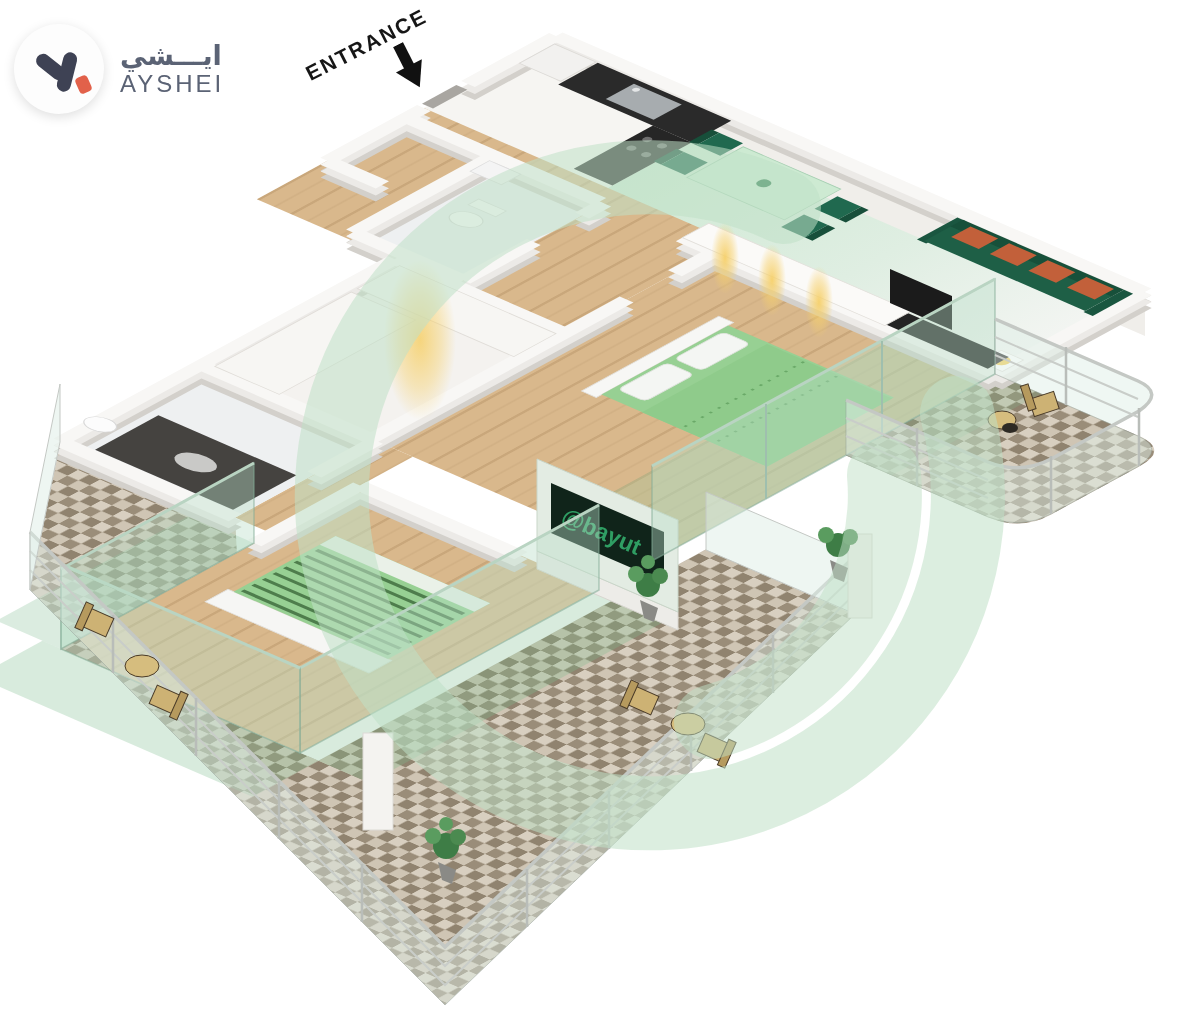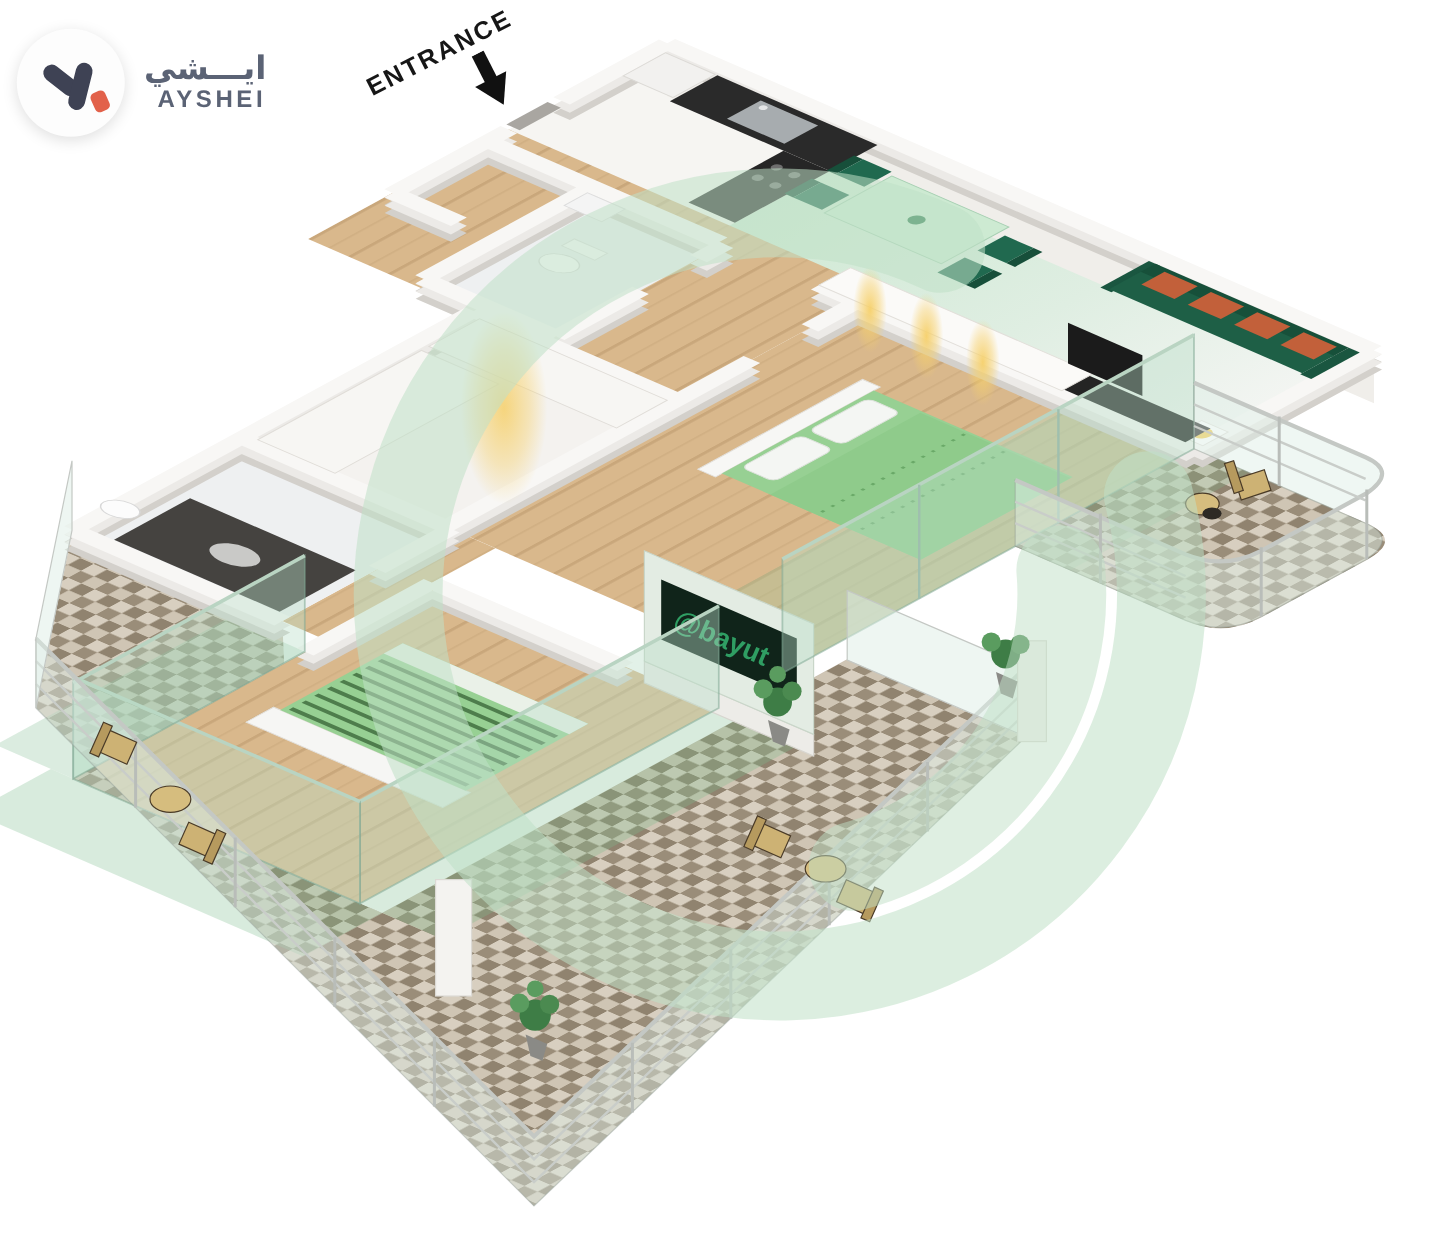--- a/index.html
+++ b/index.html
@@ -11,21 +11,21 @@
   .logo-badge{position:relative;width:90px;height:90px;border-radius:50%;background:#fdfdfd;
               box-shadow:0 3px 12px rgba(0,0,0,.13);}
   .logo-bar1{position:absolute;left:20px;top:36px;width:34px;height:14px;border-radius:7px;
              background:var(--logo-glyph);transform:rotate(38deg);}
   .logo-bar2{position:absolute;left:46px;top:28px;width:14px;height:40px;border-radius:7px;
              background:var(--logo-glyph);transform:rotate(14deg);}
   .logo-tag{position:absolute;left:63px;top:52px;width:13px;height:17px;border-radius:4px;
             background:var(--logo-tag);transform:rotate(-24deg);}
   .logo-text{display:flex;flex-direction:column;line-height:1.05;}
   .logo-arabic{font-family:"DejaVu Sans",sans-serif;font-size:27px;font-weight:600;color:var(--logo-text);}
-  .logo-name{font-size:20px;font-weight:700;letter-spacing:3px;color:var(--logo-text);text-align:right;}
+  .logo-name{font-size:24px;font-weight:400;letter-spacing:3px;color:var(--logo-text);}
   
   .entrance{position:absolute;left:312px;top:30px;z-index:30;transform:rotate(-27deg);
             display:flex;flex-direction:column;align-items:center;gap:2px;}
   .entrance-label{font-size:21px;font-weight:800;letter-spacing:2px;color:#161616;}
   .entrance-arrow{margin-left:56px;}
 </style>
 </head>
 <body>
 
 <div class="stage">

